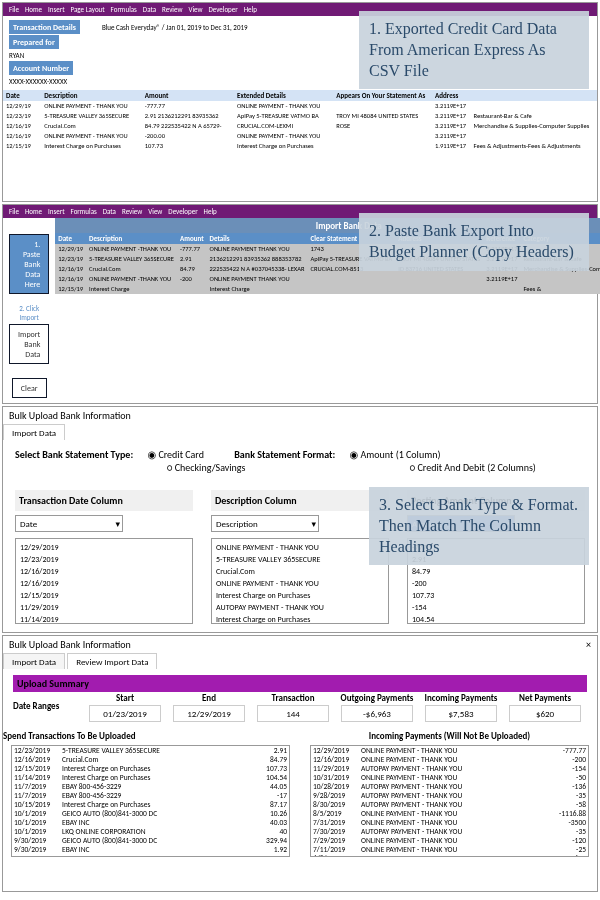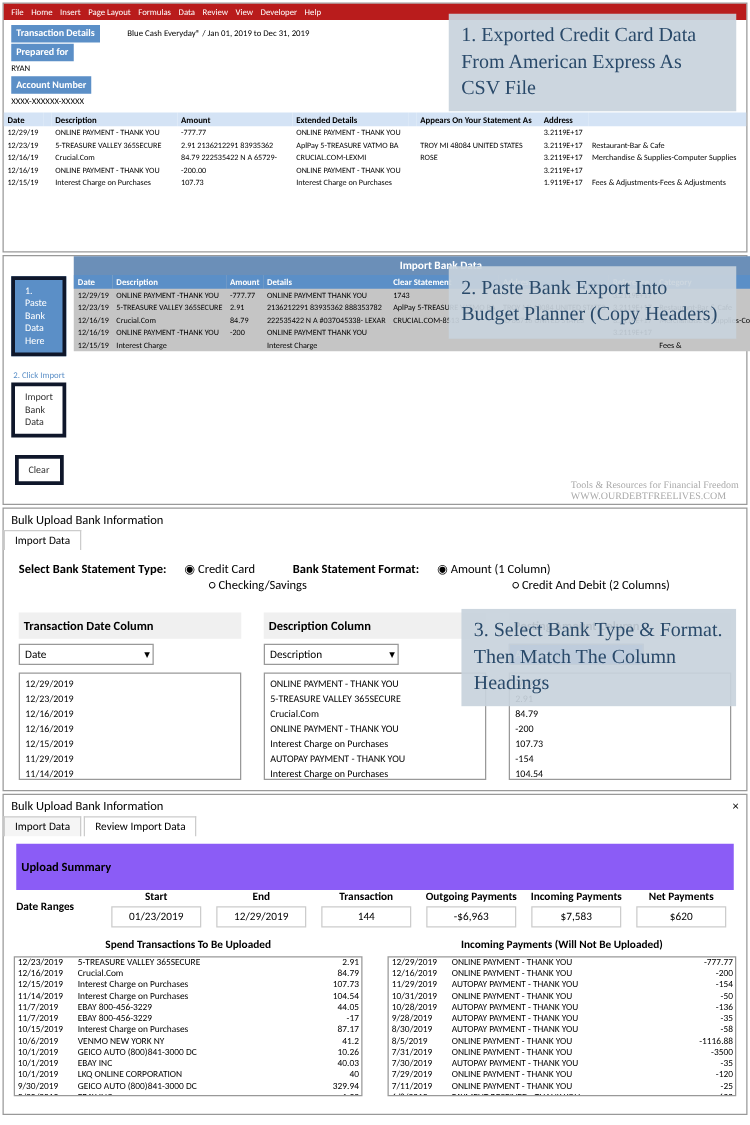--- a/index.html
+++ b/index.html
@@ -1,17 +1,17 @@
 <!DOCTYPE html>
 <html><head>
 <meta charset="utf-8">
 <style>
 body{margin:0;font-family:Calibri,Arial,sans-serif;font-size:9px;background:#fff;width:600px}
 .panel{border:1px solid #999;margin:2px;position:relative;background:#fff}
-.ribbon{background:#b91c1c;color:#fff;font-size:7px;padding:2px 6px;white-space:nowrap;overflow:hidden}
+.ribbon{background:#701a75;color:#fff;font-size:7px;padding:2px 6px;white-space:nowrap;overflow:hidden}
 .ribbon span{margin-right:6px}
 .overlay{position:absolute;background:rgba(200,210,220,0.92);padding:8px 10px;font-family:Georgia,serif;font-size:16px;color:#2a4a6a;line-height:1.3;z-index:10}
 .blue-hdr{background:#5b8fc7;color:#fff;font-weight:bold;font-size:8px;padding:2px 4px}
 .tbl{display:table;width:100%;font-size:6.5px}
 .row{display:table-row}
 .row>div{display:table-cell;padding:1px 3px;border-right:0;white-space:nowrap;overflow:hidden}
 .colhdr{background:#d4e3f5;font-weight:bold;font-size:7px}
 .section-title{background:#6b8fb8;color:#fff;font-weight:bold;text-align:center;padding:2px;font-size:9px}
 .form-area{padding:8px 12px;font-size:10px}
 .form-label{font-weight:bold;margin-right:8px}
@@ -27,21 +27,21 @@
 .summary-cell{flex:1;text-align:center}
 .summary-hdr{font-weight:bold;font-size:9px}
 .summary-val{border:1px solid #ccc;padding:2px 4px;font-size:9px;margin:2px 6px}
 .upload-tbl{border:1px solid #999;height:110px;overflow:auto;font-size:7.5px;margin:4px 8px}
 .upload-tbl .urow{display:flex;padding:0 2px}
 .upload-tbl .c1{width:48px}
 .upload-tbl .c2{flex:1}
 .upload-tbl .c3{width:40px;text-align:right}
 .tab{display:inline-block;padding:2px 8px;font-size:9px;border:1px solid #ccc;border-bottom:none;background:#f5f5f5}
 .tab.active{background:#fff}
-.btn-blue{background:#4a7fd6;color:#fff;border:3px solid #0f172a;padding:4px 8px;font-size:8px;display:inline-block;text-align:left}
+.btn-blue{background:#4a7fd6;color:#fff;border:1px solid #0f172a;padding:4px 8px;font-size:8px;display:inline-block;text-align:right}
 .watermark{position:absolute;right:6px;bottom:2px;font-size:8px;color:#aaa;font-family:Georgia,serif}
 </style>
 </head>
 <body>
 
 <div class="panel" style="height:198px">
   <div class="ribbon"><span>File</span><span>Home</span><span>Insert</span><span>Page Layout</span><span>Formulas</span><span>Data</span><span>Review</span><span>View</span><span>Developer</span><span>Help</span></div>
   <div class="overlay" style="top:8px;right:8px;width:210px">1. Exported Credit Card Data From American Express As CSV File</div>
   <div style="padding:4px 6px">
     <div class="blue-hdr" style="display:inline-block">Transaction Details</div>
@@ -127,20 +127,21 @@
         <div>Interest Charge on Purchases</div>
         <div></div>
         <div></div>
         <div>1.9119E+17</div>
         <div>Fees &amp; Adjustments-Fees &amp; Adjustments</div>
       </div>
   </div>
 </div>
 
 <div class="panel" style="height:198px">
+  <div class="ribbon"><span>File</span><span>Home</span><span>Insert</span><span>Formulas</span><span>Data</span><span>Review</span><span>View</span><span>Developer</span><span>Help</span></div>
   <div class="overlay" style="top:8px;right:8px;width:210px">2. Paste Bank Export Into Budget Planner (Copy Headers)</div>
   <div style="display:flex">
     <div style="width:80px;padding:16px 6px 6px 6px;text-align:center">
       <div class="btn-blue" style="background:#5b8fc7;margin-bottom:10px"><span>1. Paste Bank</span><br><span>Data Here</span></div>
       <div style="font-size:7px;color:#5b8fc7;margin-bottom:2px">2. Click Import</div>
       <div class="btn-blue" style="background:#fff;color:#333;margin-bottom:14px">Import Bank Data</div>
       <div class="btn-blue" style="background:#fff;color:#333">Clear</div>
     </div>
     <div style="flex:1">
       <div class="section-title">Import Bank Data</div>
@@ -201,21 +202,20 @@
             <div></div>
             <div>Interest Charge</div>
             <div></div>
             <div></div>
             <div></div>
             <div>Fees &amp;</div>
           </div>
       </div>
     </div>
   </div>
-  <div class="watermark"><span>Tools &amp; Resources for Financial Freedom</span><br><span>WWW.OURDEBTFREELIVES.COM</span></div>
 </div>
 
 <div class="panel" style="height:225px">
   <div style="font-size:10px;padding:2px 6px">Bulk Upload Bank Information</div>
   <div class="tab active">Import Data</div>
   <div class="overlay" style="top:80px;right:8px;width:200px">3. Select Bank Type &amp; Format. Then Match The Column Headings</div>
   <div class="form-area">
     <span class="form-label">Select Bank Statement Type:</span>
     <span class="radio-item">◉ <span>Credit Card</span></span>
     <span style="margin-left:28px" class="form-label">Bank Statement Format:</span>
@@ -267,21 +267,21 @@
 </div>
 
 <div class="panel" style="height:255px">
   <div style="font-size:10px;padding:2px 6px;display:flex;justify-content:space-between">
     <span>Bulk Upload Bank Information</span>
     <span>×</span>
   </div>
   <div class="tab">Import Data</div>
   <div class="tab active">Review Import Data</div>
   <div style="padding:6px 10px">
-    <div style="font-weight:bold;font-size:10px;background:#8b5cf6;padding:12px 4px">Upload Summary</div>
+    <div style="font-weight:bold;font-size:10px;background:#a21caf;padding:2px 4px">Upload Summary</div>
     <div class="summary-row">
       <div style="width:70px;font-weight:bold;font-size:9px;padding-top:8px">Date Ranges</div>
       <div class="summary-cell">
           <div class="summary-hdr">Start</div>
           <div class="summary-val">01/23/2019</div>
         </div>
       <div class="summary-cell">
           <div class="summary-hdr">End</div>
           <div class="summary-val">12/29/2019</div>
         </div>
@@ -298,21 +298,21 @@
           <div class="summary-val">$7,583</div>
         </div>
       <div class="summary-cell">
           <div class="summary-hdr">Net Payments</div>
           <div class="summary-val">$620</div>
         </div>
     </div>
   </div>
   <div style="display:flex;gap:4px">
     <div style="flex:1">
-      <div style="text-align:center;font-size:9px;font-weight:bold">Spend Transactions To Be Uploaded</div>
+      <div style="text-align:left;font-size:9px;font-weight:bold">Spend Transactions To Be Uploaded</div>
       <div class="upload-tbl" id="spend-tbl">
           <div class="urow">
             <div class="c1">12/23/2019</div>
             <div class="c2">5-TREASURE VALLEY 365SECURE</div>
             <div class="c3">2.91</div>
           </div>
           <div class="urow">
             <div class="c1">12/16/2019</div>
             <div class="c2">Crucial.Com</div>
             <div class="c3">84.79</div>
@@ -336,25 +336,20 @@
             <div class="c1">11/7/2019</div>
             <div class="c2">EBAY 800-456-3229</div>
             <div class="c3">-17</div>
           </div>
           <div class="urow">
             <div class="c1">10/15/2019</div>
             <div class="c2">Interest Charge on Purchases</div>
             <div class="c3">87.17</div>
           </div>
           <div class="urow">
-            <div class="c1">10/6/2019</div>
-            <div class="c2">VENMO NEW YORK NY</div>
-            <div class="c3">41.2</div>
-          </div>
-          <div class="urow">
             <div class="c1">10/1/2019</div>
             <div class="c2">GEICO AUTO (800)841-3000 DC</div>
             <div class="c3">10.26</div>
           </div>
           <div class="urow">
             <div class="c1">10/1/2019</div>
             <div class="c2">EBAY INC</div>
             <div class="c3">40.03</div>
           </div>
           <div class="urow">

